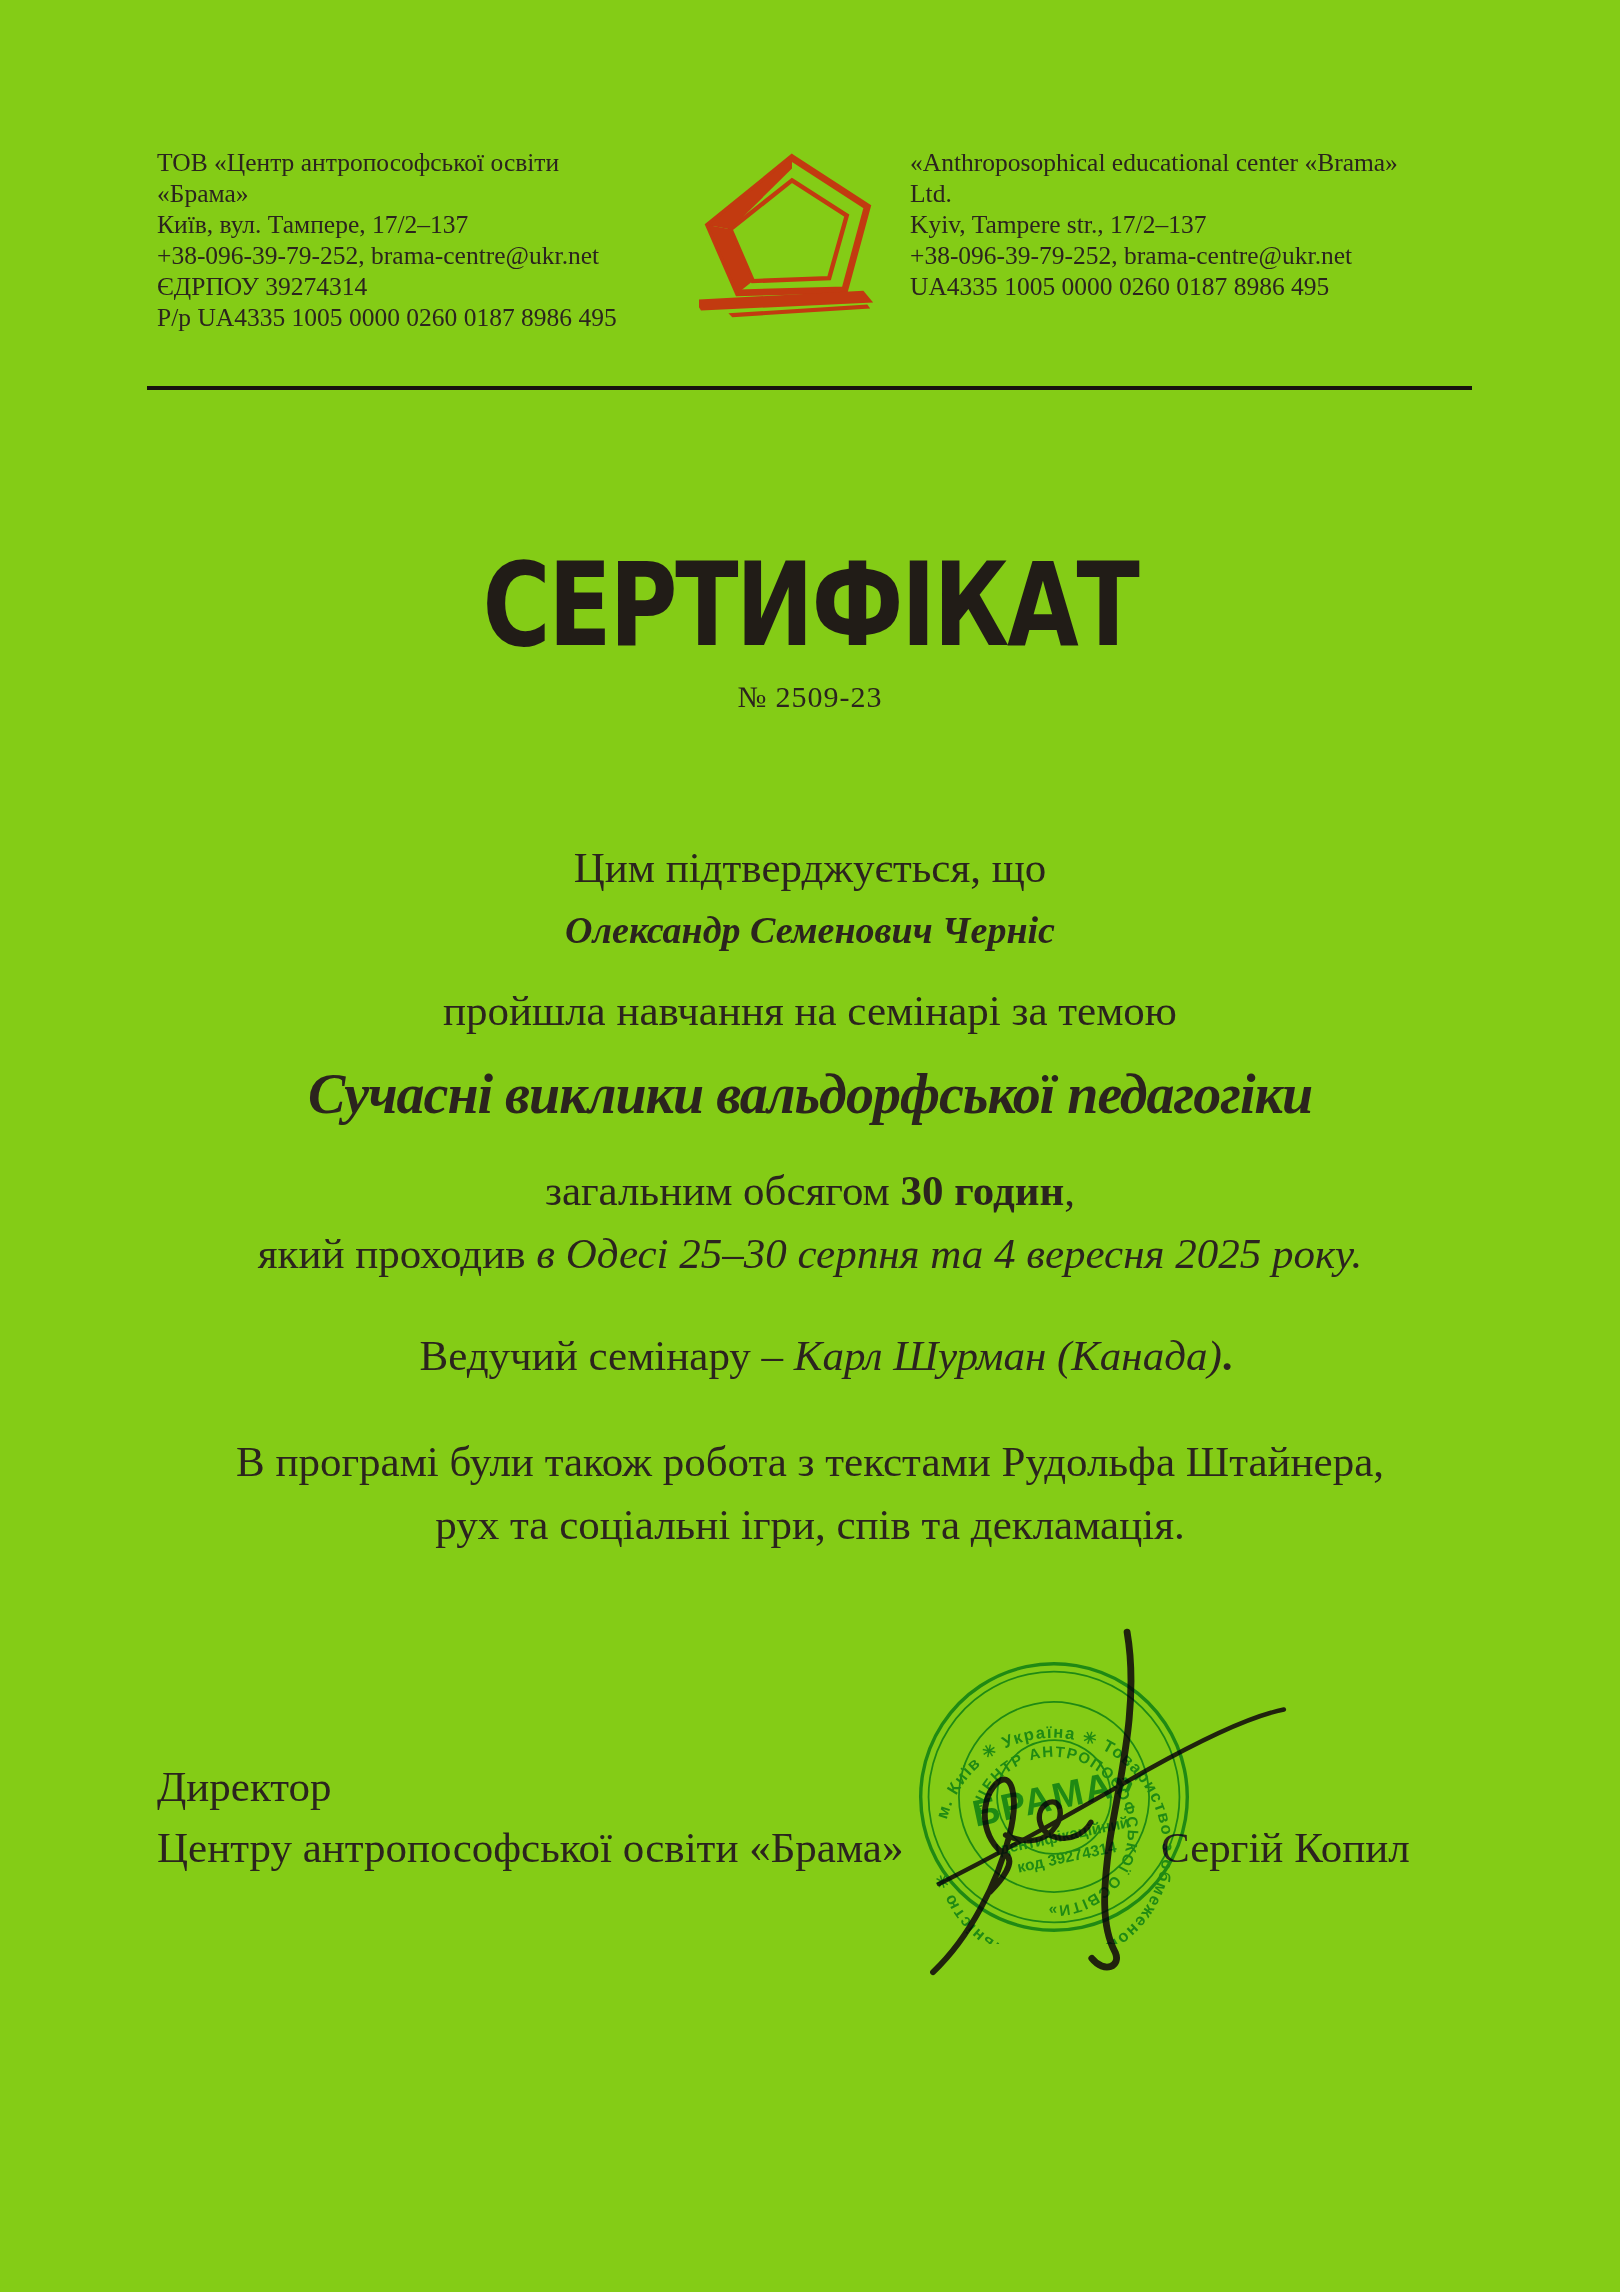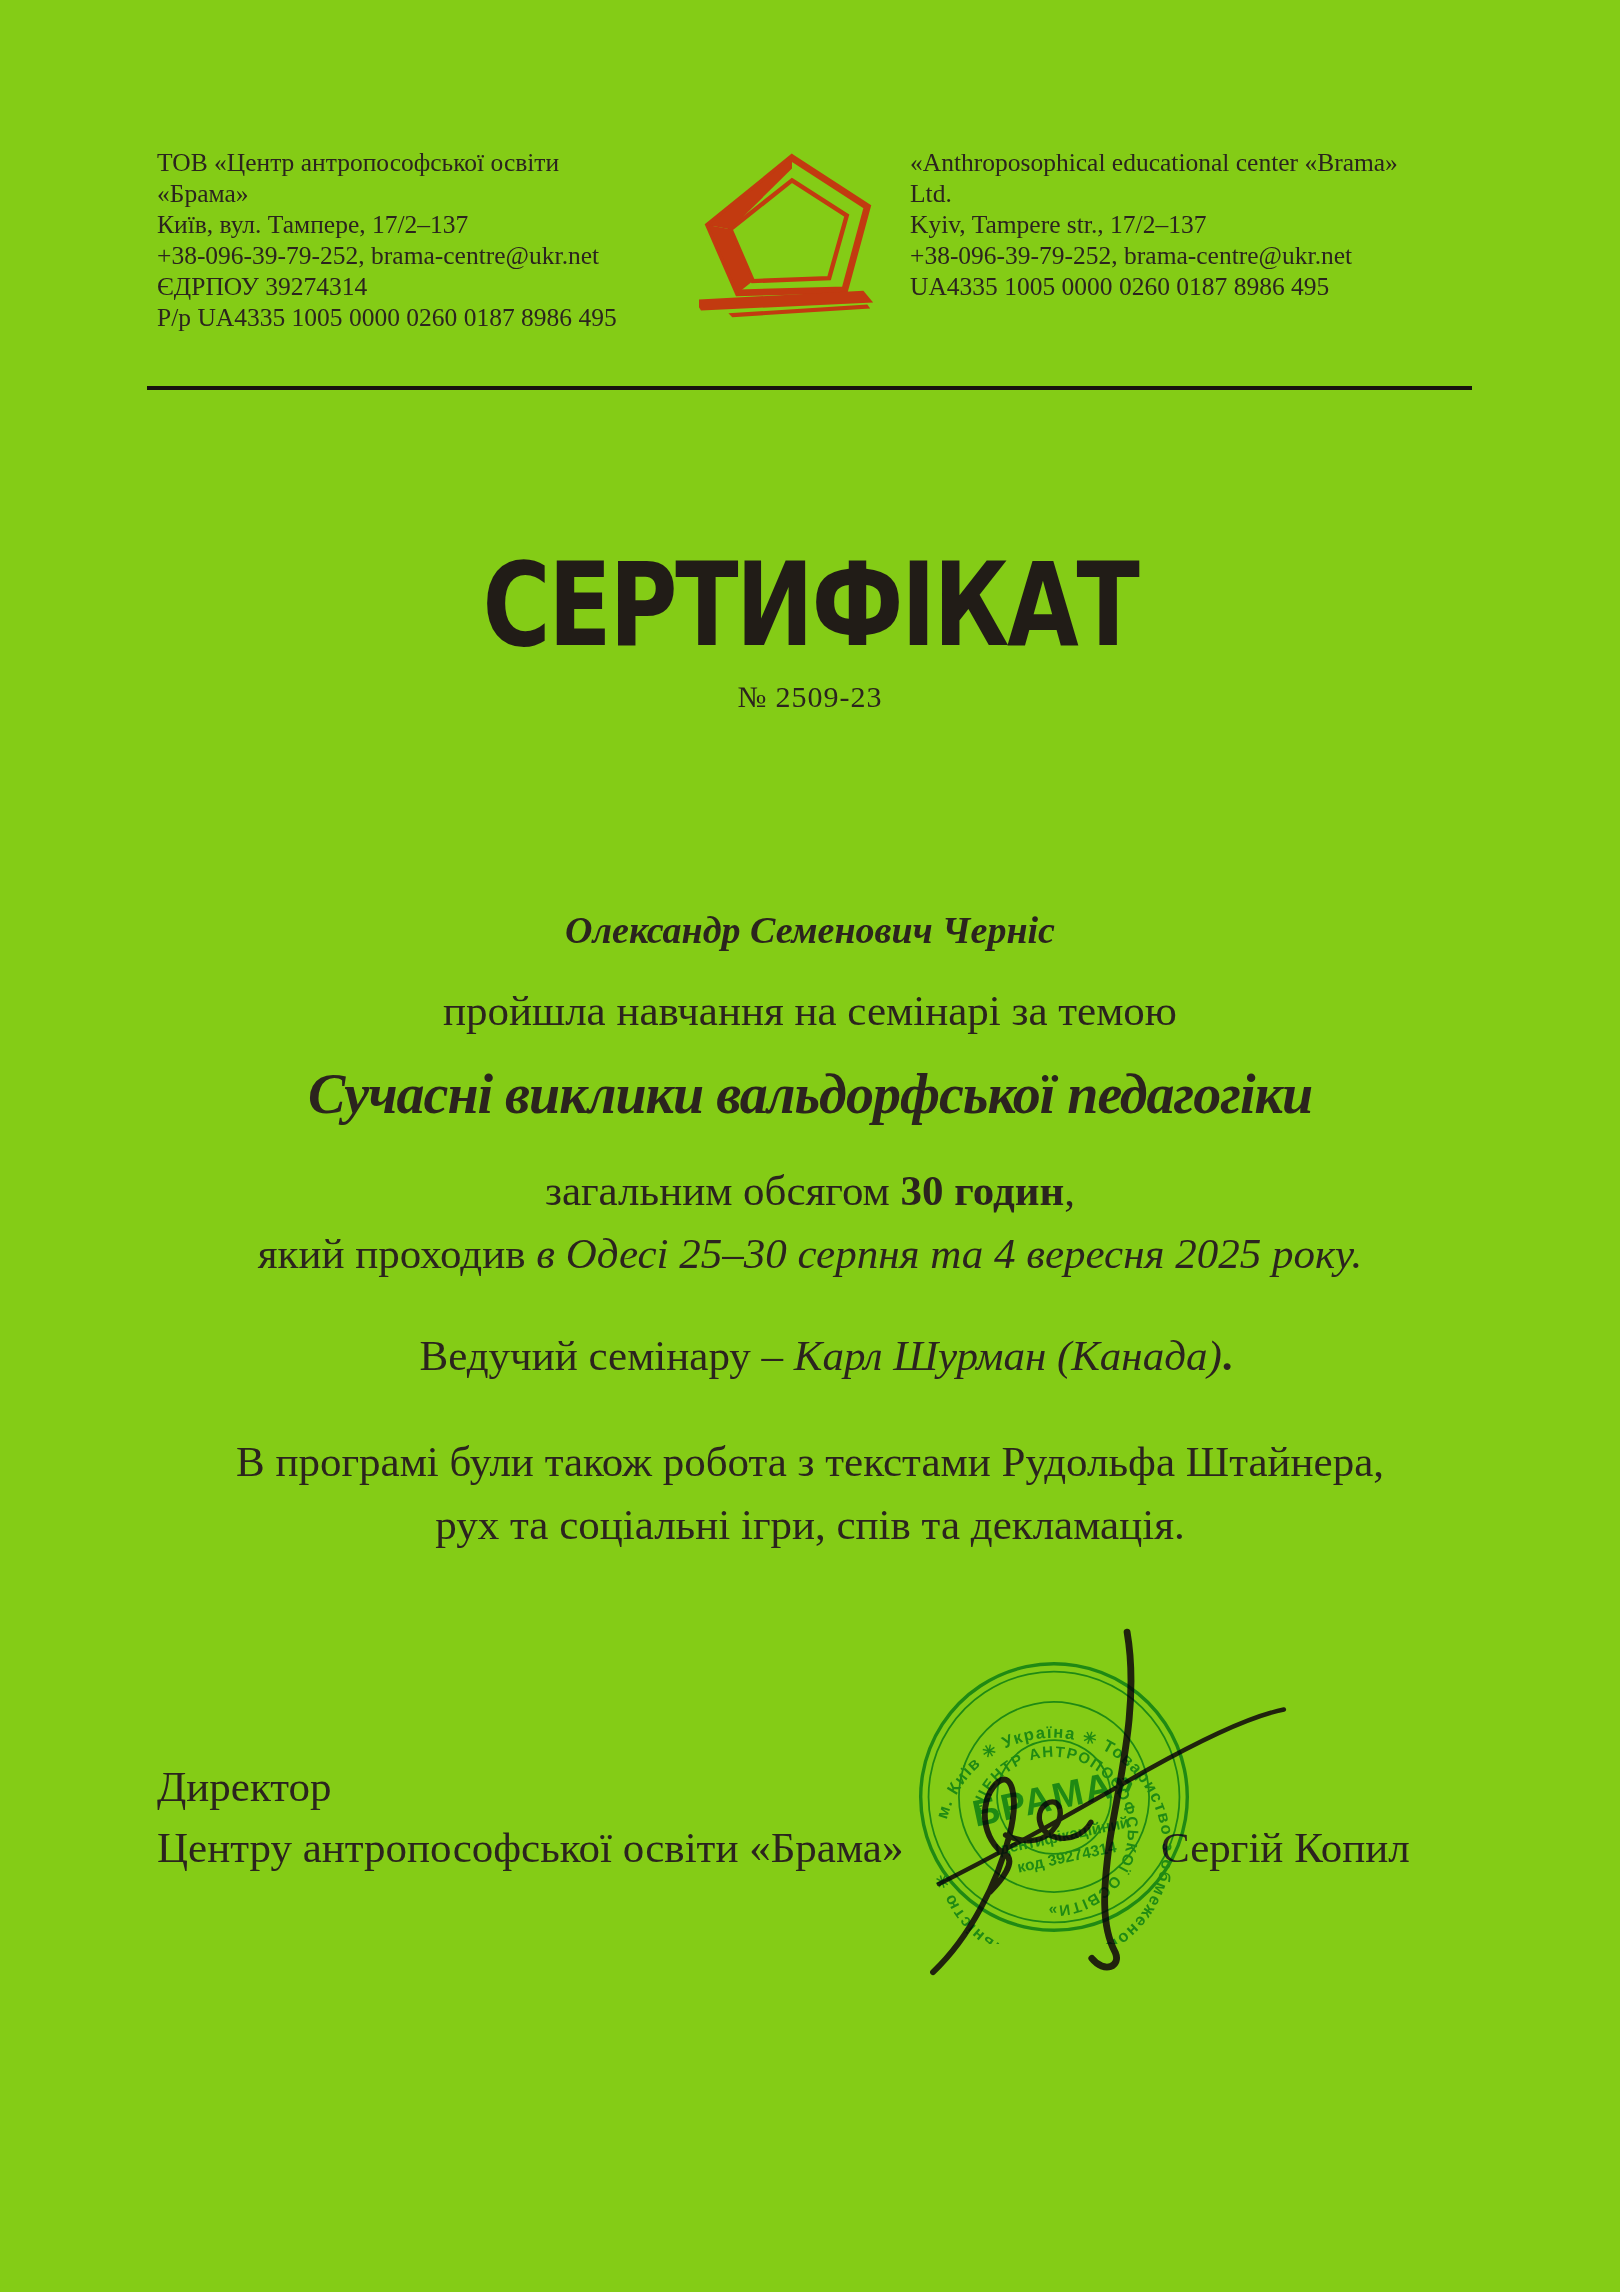--- a/index.html
+++ b/index.html
@@ -84,20 +84,21 @@
     <div>Kyiv, Tampere str., 17/2–137</div>
     <div>+38-096-39-79-252, brama-centre@ukr.net</div>
     <div>UA4335 1005 0000 0260 0187 8986 495</div>
   </div>
 
   <div class="rule"></div>
 
   <div class="center-line title">СЕРТИФІКАТ</div>
   <div class="center-line cert-no">№ 2509-23</div>
 
+  <div class="center-line t44 l-confirm">Цим підтверджується, що</div>
   <div class="center-line name-line">Олександр Семенович Черніс</div>
   <div class="center-line t44 l-completed">пройшла навчання на семінарі за темою</div>
   <div class="center-line topic-line">Сучасні виклики вальдорфської педагогіки</div>
 
   <div class="center-line t44 l-volume"><span class="sp">загальним обсягом </span><b class="sp">30 годин</b><span class="sp">,</span></div>
 
   <div class="center-line t44 l-dates"><span class="sp">який проходив </span><i class="sp">в Одесі 25–30 серпня та 4 вересня 2025 року.</i></div>
 
   <div class="center-line t44 l-lead"><span class="sp">Ведучий семінару – </span><i class="sp">Карл Шурман (Канада)</i><b class="sp">.</b></div>
 

